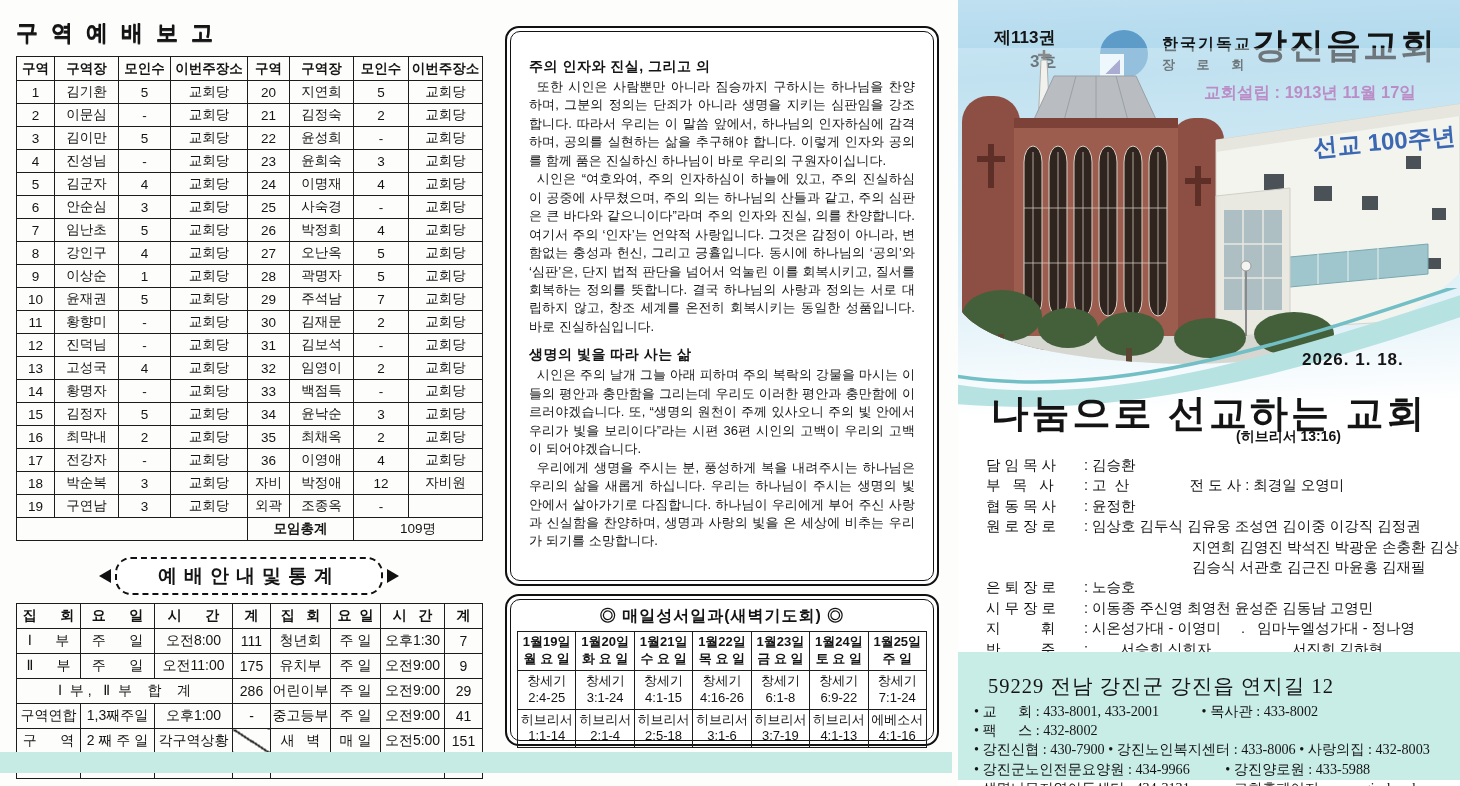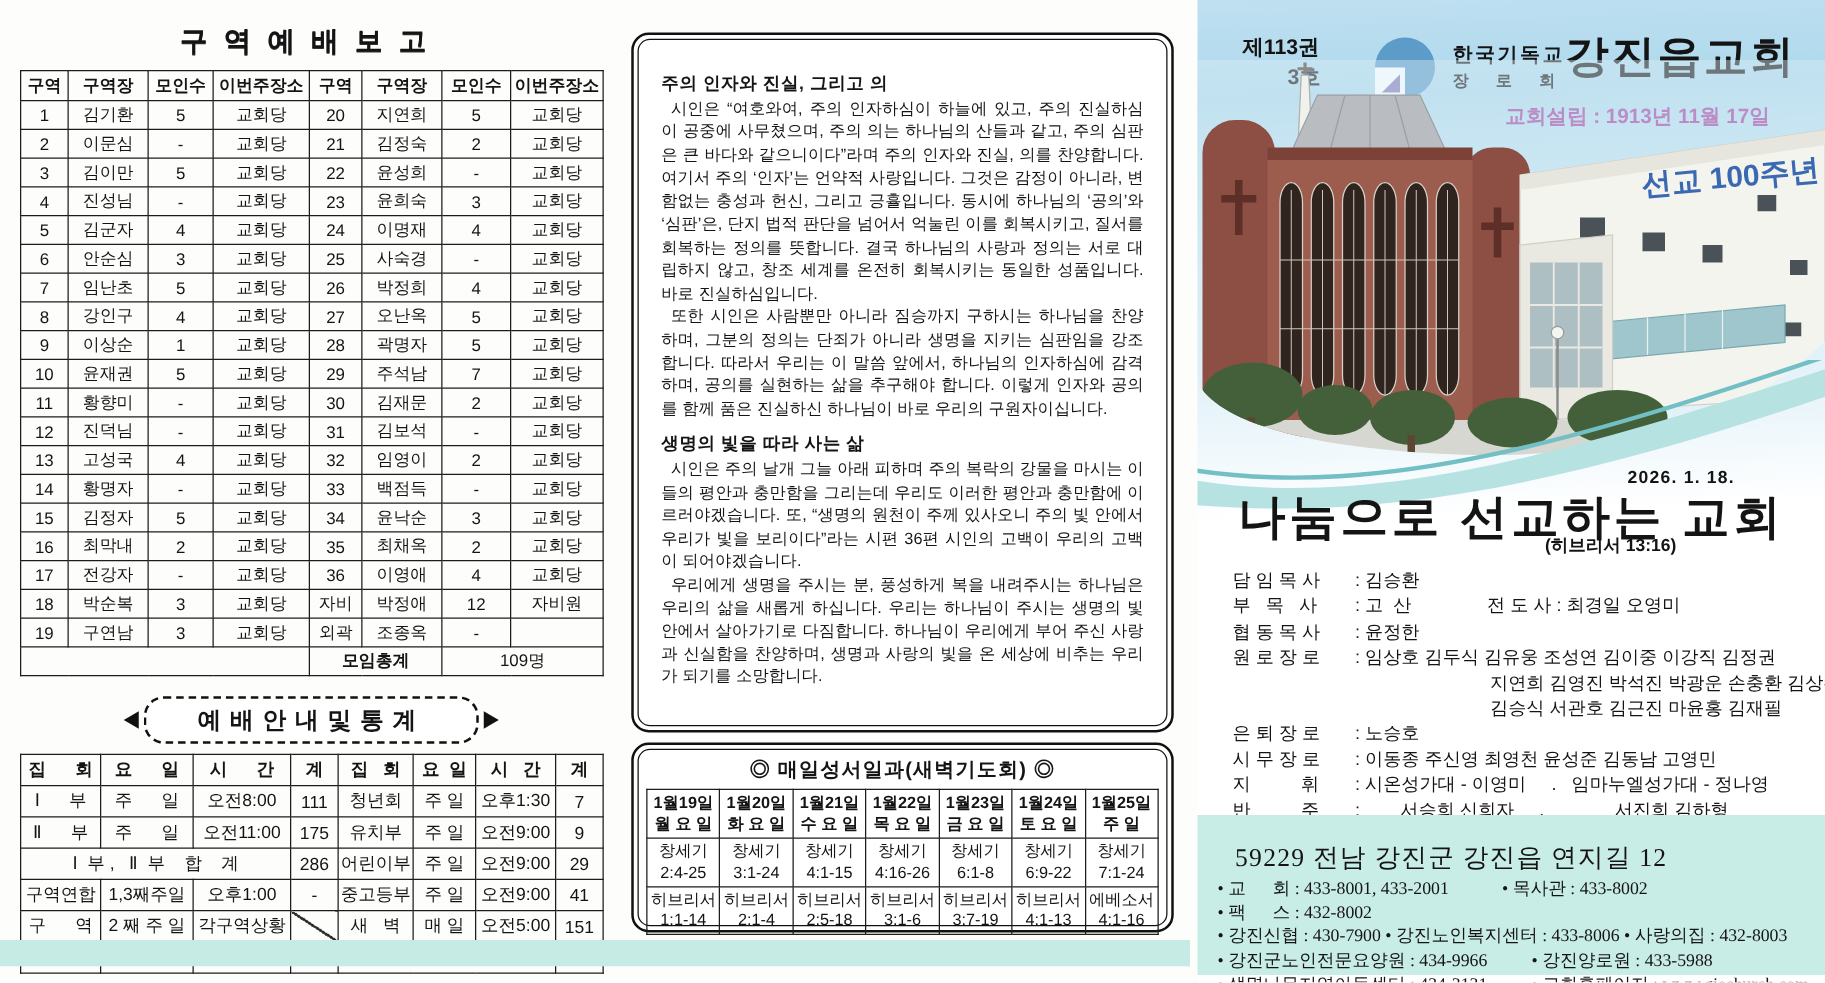--- a/index.html
+++ b/index.html
@@ -1,21 +1,21 @@
 <!DOCTYPE html>
 <html><head>
 <meta charset="utf-8">
 <style>
   html,body{margin:0;padding:0;}
   body{width:1460px;height:786px;background:#fbfbf9;font-family:"Liberation Sans",sans-serif;color:#141414;}
   .page{position:relative;width:1460px;height:786px;overflow:hidden;background:#fdfdfb;}
 
   
   .left-panel{position:absolute;left:16px;top:0;width:466px;height:786px;}
-  .report-title{margin-top:18px;text-align:center;font-size:22px;font-weight:700;letter-spacing:13px;
+  .report-title{margin-top:18px;font-size:22px;font-weight:700;letter-spacing:13px;
     text-shadow:0 1px 0 #333;}
   table.grid{border-collapse:collapse;table-layout:fixed;width:466px;}
   table.grid td{border:1.6px solid #1c1c1c;text-align:center;font-size:13.5px;padding:0;overflow:hidden;
     white-space:pre;height:22px;}
   #t1{margin-top:8px;}
   #t1 tr:first-child td, td.hdr{font-weight:700;}
   #t1 tr:first-child td{height:23px;}
   td.noborder{border:none;background:transparent;}
   td.num{text-align:right;padding-right:9px;}
   td.diag{background:linear-gradient(to top right,transparent calc(50% - 1px),#2a2a2a calc(50% - 1px),#2a2a2a calc(50% + 1px),transparent calc(50% + 1px));}
@@ -53,21 +53,21 @@
   .vol{position:absolute;left:36px;top:26px;font-size:17px;font-weight:700;}
   .issue{position:absolute;left:72px;top:50px;font-size:17px;font-weight:700;}
   .logo{position:absolute;left:138px;top:28px;}
   .denom{position:absolute;left:204px;top:34px;font-weight:700;}
   .denom-1{font-size:16px;letter-spacing:2px;}
   .denom-2{font-size:13px;letter-spacing:9px;margin-top:1px;}
   .church-name{position:absolute;left:294px;top:22px;font-size:35px;font-weight:700;letter-spacing:2px;}
   .founded{position:absolute;left:246px;top:82px;font-size:16.5px;font-weight:700;color:#a23f9e;}
   .photo{position:absolute;left:0;top:48px;width:502px;height:320px;}
   .swoosh{position:absolute;left:0;top:288px;width:502px;height:140px;}
-  .issue-date{position:absolute;left:344px;top:350px;font-size:14px;font-weight:700;letter-spacing:1px;margin-top:23px;}
+  .issue-date{position:absolute;left:344px;top:350px;font-size:17px;font-weight:700;letter-spacing:1px;}
   .motto{position:absolute;left:0;top:388px;width:100%;text-align:center;font-size:38px;font-weight:700;letter-spacing:3px;}
   .motto-ref{position:absolute;left:278px;top:428px;font-size:14px;font-weight:700;}
   .staff{position:absolute;left:28px;top:455px;font-size:14.5px;line-height:20.4px;}
   .staff-line{white-space:pre;}
   .staff-lbl{display:inline-block;width:94px;white-space:pre;}
   .staff-line.indent{padding-left:112px;}
   .addr{position:absolute;left:0;top:652px;width:502px;height:128px;background:#c8ece6;
     font-family:"Liberation Serif",serif;padding:18px 0 0 16px;box-sizing:border-box;}
   .addr-line1{font-size:20.5px;letter-spacing:1px;margin:2px 0 2px 14px;}
   .addr-contacts div{font-size:14.2px;line-height:19.2px;white-space:pre;}
@@ -385,22 +385,22 @@
         </tbody>
     </table>
   </div>
 
   <div class="mid-panel">
     <div class="sermon dbox">
       <div class="dbox-inner">
 
           <div>
             <div class="sec-heading">주의 인자와 진실, 그리고 의</div>
+            <p>또한 시인은 사람뿐만 아니라 짐승까지 구하시는 하나님을 찬양하며, 그분의 정의는 단죄가 아니라 생명을 지키는 심판임을 강조합니다. 따라서 우리는 이 말씀 앞에서, 하나님의 인자하심에 감격하며, 공의를 실현하는 삶을 추구해야 합니다. 이렇게 인자와 공의를 함께 품은 진실하신 하나님이 바로 우리의 구원자이십니다.</p>
             <p>시인은 “여호와여, 주의 인자하심이 하늘에 있고, 주의 진실하심이 공중에 사무쳤으며, 주의 의는 하나님의 산들과 같고, 주의 심판은 큰 바다와 같으니이다”라며 주의 인자와 진실, 의를 찬양합니다. 여기서 주의 ‘인자’는 언약적 사랑입니다. 그것은 감정이 아니라, 변함없는 충성과 헌신, 그리고 긍휼입니다. 동시에 하나님의 ‘공의’와 ‘심판’은, 단지 법적 판단을 넘어서 억눌린 이를 회복시키고, 질서를 회복하는 정의를 뜻합니다. 결국 하나님의 사랑과 정의는 서로 대립하지 않고, 창조 세계를 온전히 회복시키는 동일한 성품입니다. 바로 진실하심입니다.</p>
-            <p>또한 시인은 사람뿐만 아니라 짐승까지 구하시는 하나님을 찬양하며, 그분의 정의는 단죄가 아니라 생명을 지키는 심판임을 강조합니다. 따라서 우리는 이 말씀 앞에서, 하나님의 인자하심에 감격하며, 공의를 실현하는 삶을 추구해야 합니다. 이렇게 인자와 공의를 함께 품은 진실하신 하나님이 바로 우리의 구원자이십니다.</p>
           </div>
 
           <div>
             <div class="sec-heading">생명의 빛을 따라 사는 삶</div>
             <p>시인은 주의 날개 그늘 아래 피하며 주의 복락의 강물을 마시는 이들의 평안과 충만함을 그리는데 우리도 이러한 평안과 충만함에 이르러야겠습니다. 또, “생명의 원천이 주께 있사오니 주의 빛 안에서 우리가 빛을 보리이다”라는 시편 36편 시인의 고백이 우리의 고백이 되어야겠습니다.</p>
             <p>우리에게 생명을 주시는 분, 풍성하게 복을 내려주시는 하나님은 우리의 삶을 새롭게 하십니다. 우리는 하나님이 주시는 생명의 빛 안에서 살아가기로 다짐합니다. 하나님이 우리에게 부어 주신 사랑과 신실함을 찬양하며, 생명과 사랑의 빛을 온 세상에 비추는 우리가 되기를 소망합니다.</p>
           </div>
 
       </div>
     </div>

